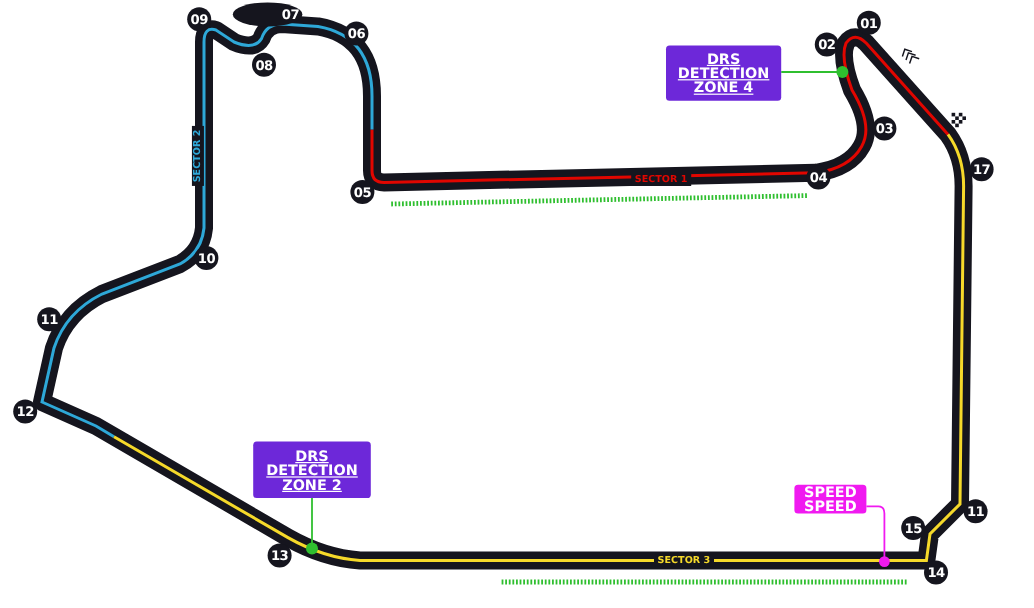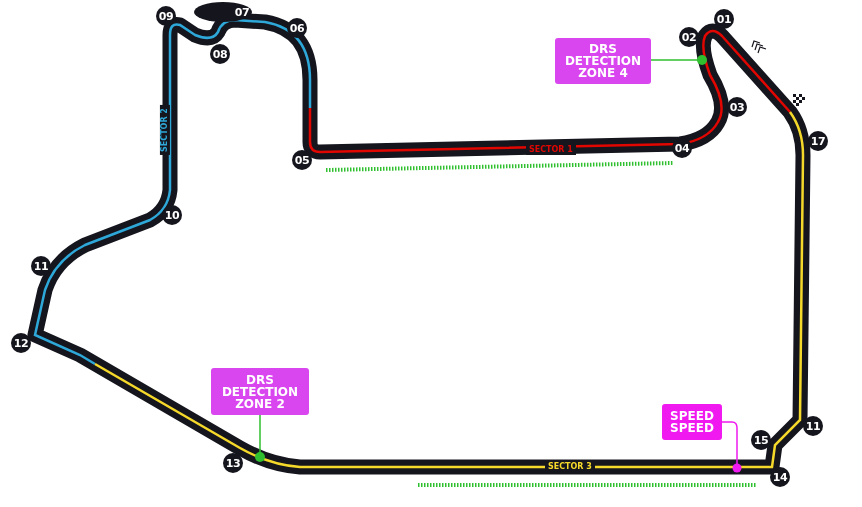--- a/index.html
+++ b/index.html
@@ -1,20 +1,20 @@
 <!DOCTYPE html>
 <html><head>
 <meta charset="utf-8">
 <style>
   html, body { margin:0; padding:0; background:#ffffff; }
   body { width:862px; height:507px; position:relative; overflow:hidden; font-family:"DejaVu Sans", sans-serif; }
   svg.track { position:absolute; left:0; top:0; }
   .corner { position:absolute; width:20px; height:20px; border-radius:50%; background:#15151e; color:#fff; font-size:11px; font-weight:bold; display:flex; align-items:center; justify-content:center; transform:translate(-50%,-50%); letter-spacing:-0.5px; }
   .callout { position:absolute; color:#fff; font-weight:bold; text-align:center; border-radius:3px; font-size:12px; line-height:12px; display:flex; flex-direction:column; justify-content:center; align-items:center; font-family:"DejaVu Sans", sans-serif; }
-  .callout.drs { background:#d946ef; }
+  .callout.drs { background:#6d28d9;text-decoration:underline; }
   .callout.trap { background:#f01af0; }
   .sector-label { position:absolute; font-size:8px; font-weight:bold; background:#15151e; padding:0 3px; line-height:10px; }
 </style>
 </head>
 <body>
 
 <svg class="track" width="862" height="507" viewBox="0 0 862 507">
 
   <line x1="326" y1="170" x2="673" y2="163" stroke="#2fbf2f" stroke-width="4" stroke-dasharray="1.5 1.5"></line>
   <line x1="418" y1="485" x2="756" y2="485" stroke="#2fbf2f" stroke-width="4" stroke-dasharray="1.5 1.5"></line>
@@ -59,21 +59,21 @@
 <div class="callout drs" style="left:555px; top:38px; width:96px; height:46px;">
   <span>DRS</span>
   <span>DETECTION</span>
   <span>ZONE 4</span>
 </div>
 <div class="callout drs" style="left:211px; top:368px; width:98px; height:47px;">
   <span>DRS</span>
   <span>DETECTION</span>
   <span>ZONE 2</span>
 </div>
-<div class="callout trap" style="left:662px; top:404px; width:60px; height:36px;">
+<div class="callout trap" style="left:662px; top:404px; width:60px; height:24px;">
   <span>SPEED</span>
   <span>SPEED</span>
 </div>
 
 <div id="corners">
     <div class="corner" style="left: 724px; top: 19px;">01</div>
     <div class="corner" style="left: 689px; top: 37px;">02</div>
     <div class="corner" style="left: 737px; top: 107px;">03</div>
     <div class="corner" style="left: 682px; top: 148px;">04</div>
     <div class="corner" style="left: 302px; top: 160px;">05</div>

